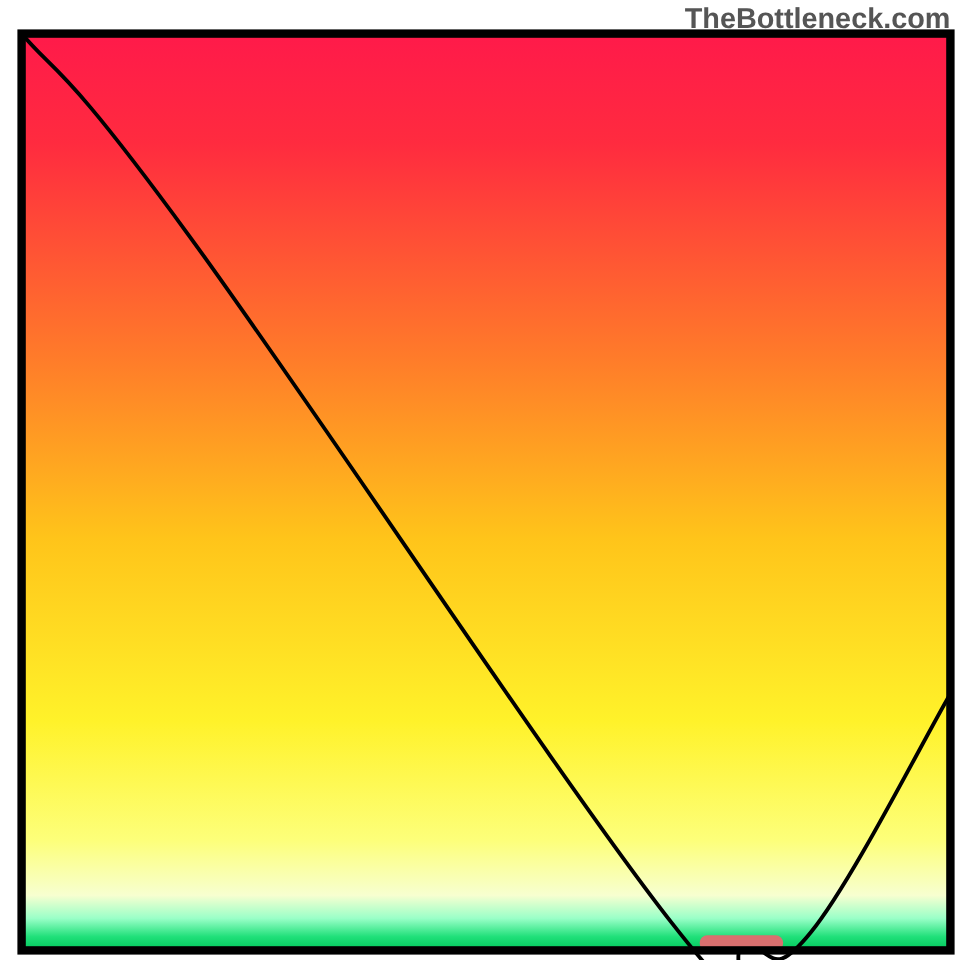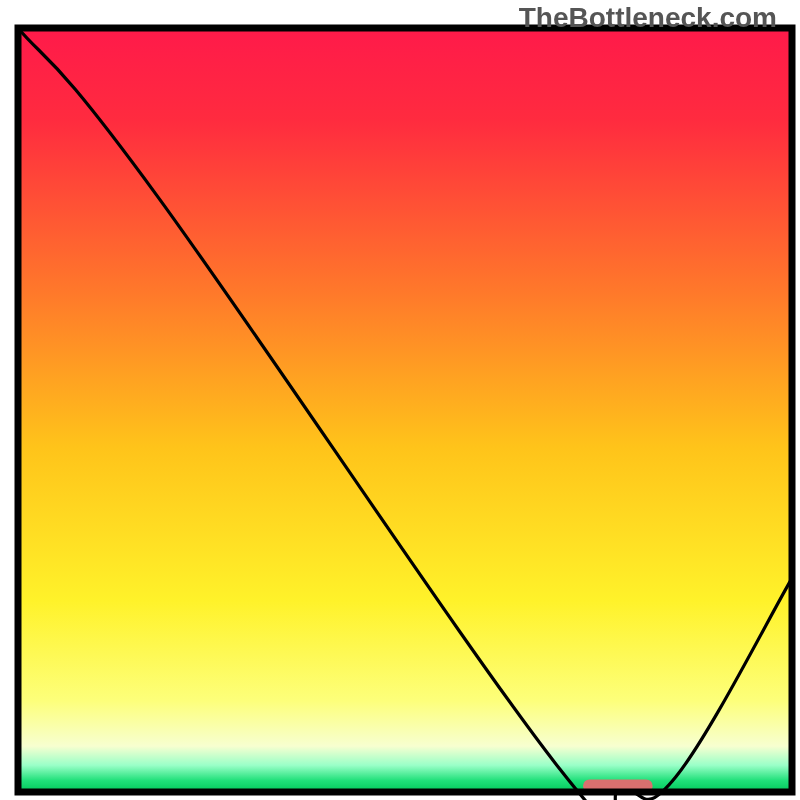--- a/index.html
+++ b/index.html
@@ -12,22 +12,22 @@
   }
   .chart-container {
     position: relative;
     width: 800px;
     height: 800px;
     background: #ffffff;
   }
   .watermark {
     position: absolute;
     top: 2px;
-    right: 23px;
-    font-size: 28px;
+    right: 8px;
+    font-size: 24px;
     font-weight: bold;
     color: #555;
     z-index: 10;
   }
   svg {
     display: block;
   }
 </style>
 </head>
 <body>

